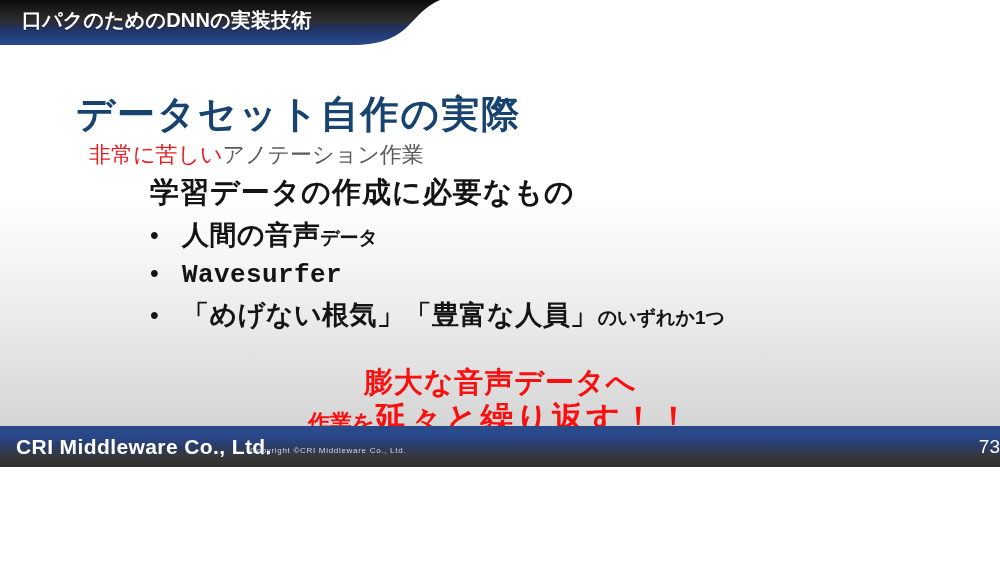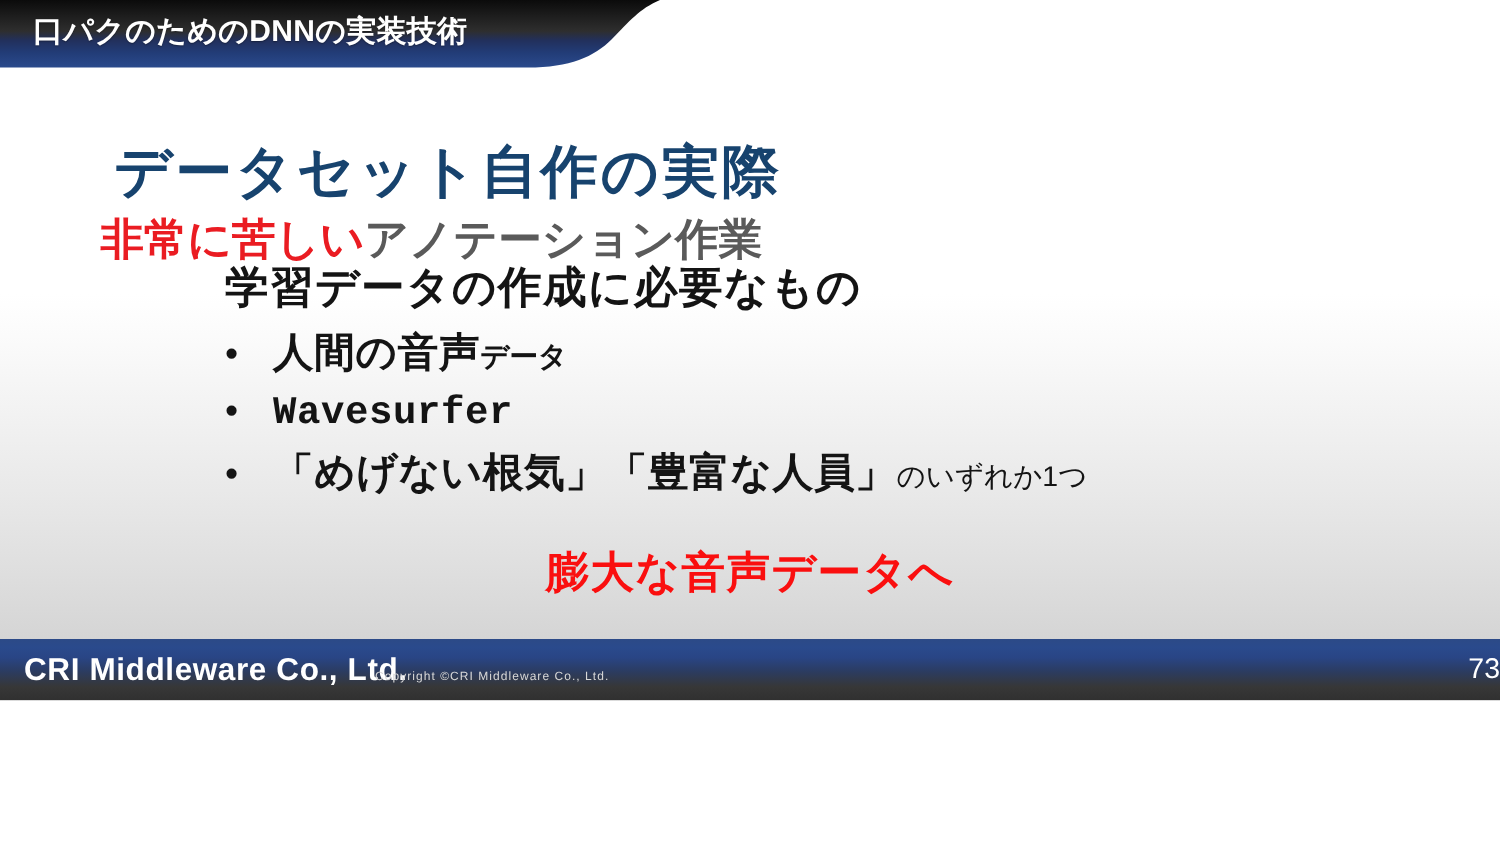--- a/index.html
+++ b/index.html
@@ -57,24 +57,24 @@
     top: 89px;
     font-size: 38px;
     font-weight: bold;
     color: #17436e;
     letter-spacing: 2px;
     white-space: nowrap;
   }
 
   #subtitle {
     position: absolute;
-    left: 67px;
+    left: 89px;
     top: 140px;
-    font-size: 29px;
-    font-weight: bold;
+    font-size: 22px;
+    font-weight: normal;
     white-space: nowrap;
     letter-spacing: 0px;
   }
   #subtitle .red  { color: #ea1c22; }
   #subtitle .gray { color: #5a5a5a; }
 
   
   #body-block {
     position: absolute;
     left: 150px;
@@ -111,21 +111,21 @@
     font-weight: bold;
     color: #141414;
     letter-spacing: 0.5px;
   }
   .bullet-text .small {
     font-size: 19px;
     letter-spacing: 0px;
   }
   .bullet-text .small-thin {
     font-size: 19px;
-    font-weight: normal;
+    font-weight: bold;
     letter-spacing: 0px;
   }
   .bullet-text.latin {
     font-size: 26px;
     letter-spacing: 0.4px;
     font-family: Liberation Mono, monospace;
   }
 
   
   #red-block {
@@ -259,20 +259,21 @@
       <span class="bullet-text"><span>「めげない根気」「豊富な人員」</span><span class="small-thin">のいずれか1つ</span></span>
     </div>
 
   </div>
 
   <div id="red-block">
 
     <div class="red-line" id="red-line-1">膨大な音声データへ</div>
 
 
+    <div class="red-line" id="red-line-3"><span>作業を</span><span class="red-big2">延々と繰り返す！！</span></div>
 
   </div>
 
   <div id="footer-bar">
     <div id="footer-company">CRI Middleware Co., Ltd.</div>
     <div id="footer-copyright">Copyright ©CRI Middleware Co., Ltd.</div>
     <div id="footer-pagenum">73</div>
   </div>
 
   <div id="logo-badge">

